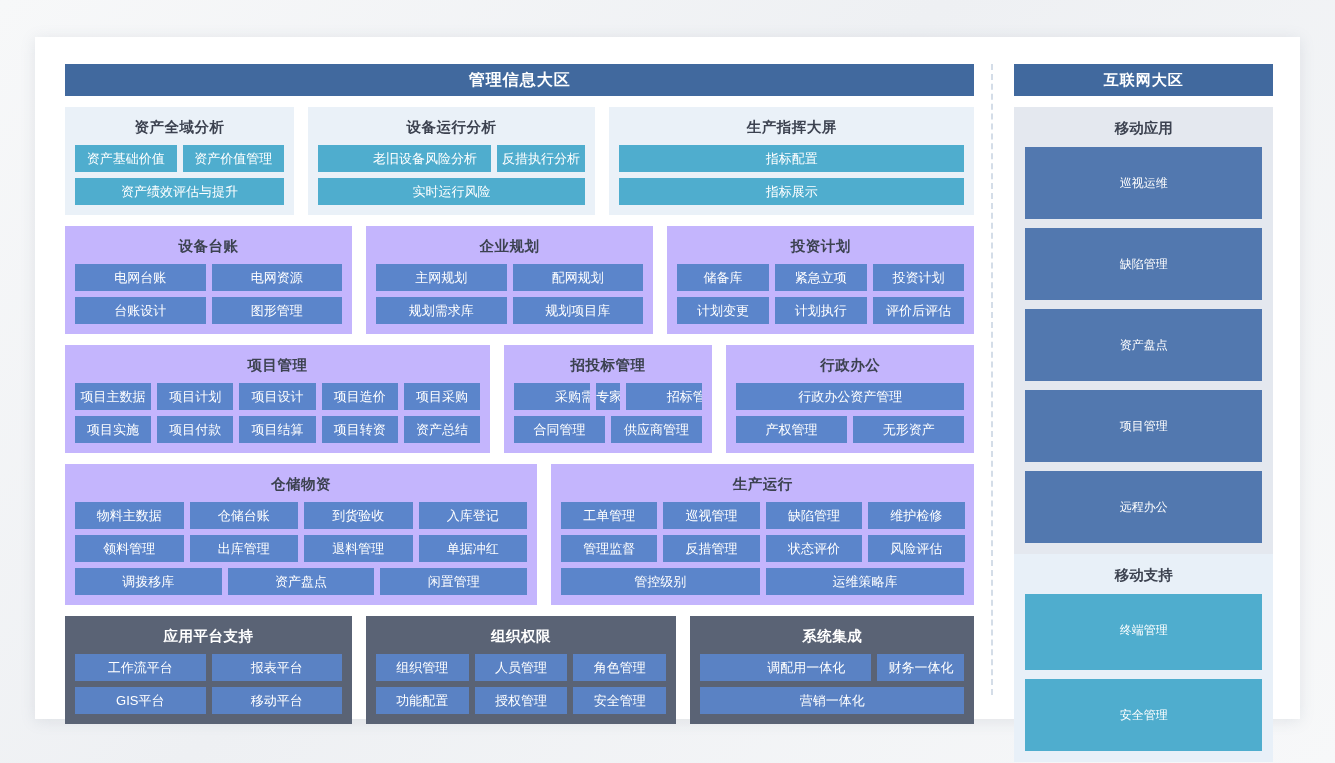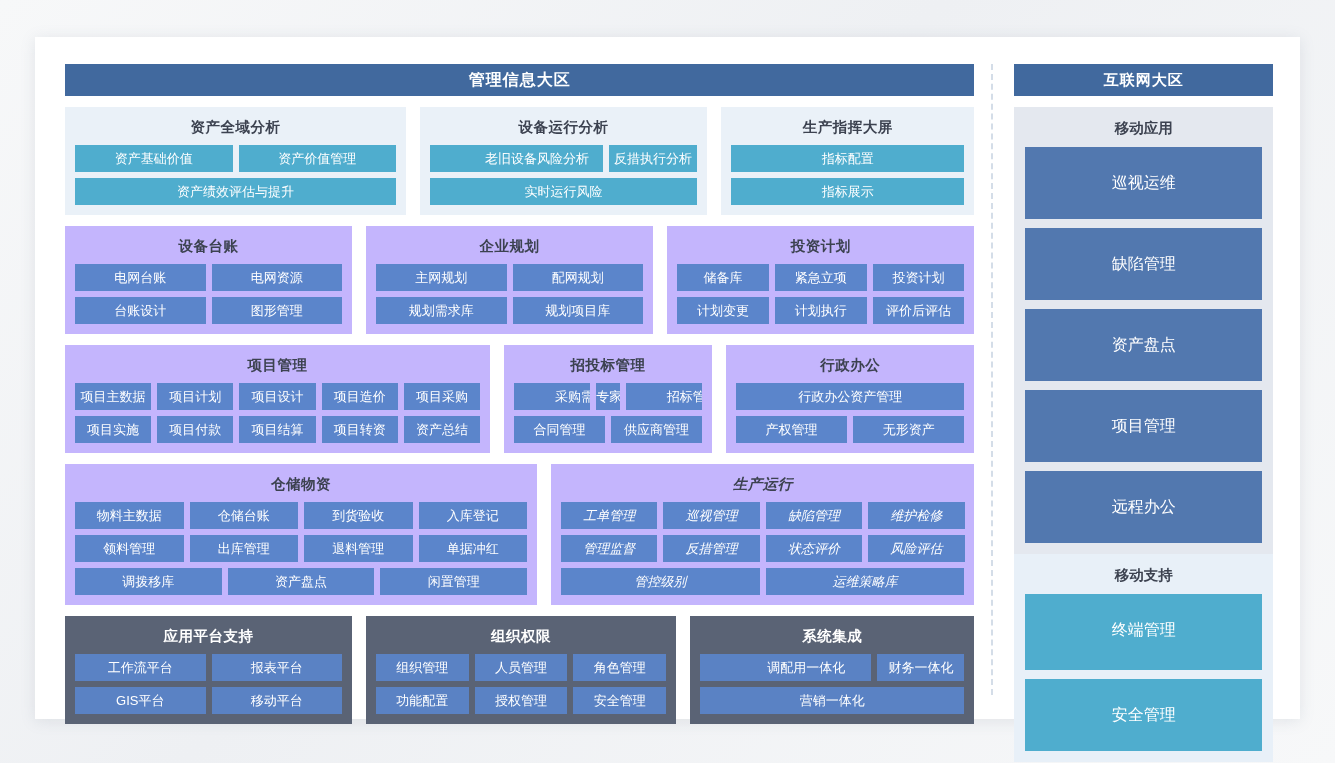--- a/index.html
+++ b/index.html
@@ -105,49 +105,49 @@
 
   
   .g1 { flex-grow: 1; }
   .g15 { flex-grow: 1.5; padding-left: 41px; }
 
   
   .band { display: flex; flex-direction: row; gap: 14px; margin-bottom: 11px; }
   .band:last-child { margin-bottom: 0; }
 
   
-  .b1-a { width: 341px; }
+  .b1-a { width: 229px; }
   .b1-b { width: 287px; }
   .b1-c { flex: 1; }
   
   .b2-a { width: 287px; }
   .b2-b { width: 287px; }
   .b2-c { flex: 1; }
   
   .b3-a { width: 425px; }
   .b3-b { width: 208px; }
   .b3-c { flex: 1; }
   
   .b4-a { width: 472px; }
-  .b4-b { flex: 1; font-style: italic; }
+  .b4-b { flex: 1; }
   
   .b5-a { width: 287px; }
   .b5-b { width: 310px; }
   .b5-c { flex: 1; }
 
   
   .r-grp { box-sizing: border-box; padding: 9px 11px 11px 11px; }
   .r-grp.tint-cyan { background: #E8F0F8; }
   .r-grp.tint-grey { background: #E4E8EF; }
   .r-title {
     text-align: center; font-weight: bold; font-size: 14.5px;
     color: #3c4250; margin: 3px 0 9px 0;
   }
   .r-btn {
-    text-align: center; color: #ffffff; font-size: 16px;
+    text-align: center; color: #ffffff; font-size: 12px;
     height: 53px; line-height: 53px; margin-bottom: 9px;
   }
   .r-btn:last-child { margin-bottom: 0; }
   .r-btn.blue { background: #5278AF; }
   .r-btn.cyan { background: #4FADCE; }
   .r-btn.tall { height: 72px; line-height: 72px; }
   .spacer-gap { height: 16px; }
 </style>
 </head>
 <body>

